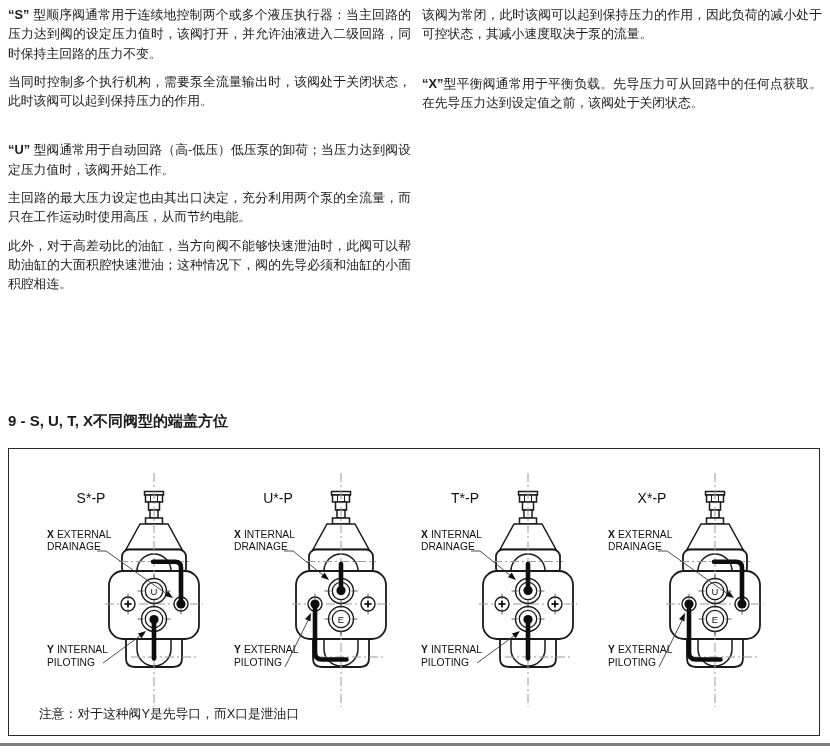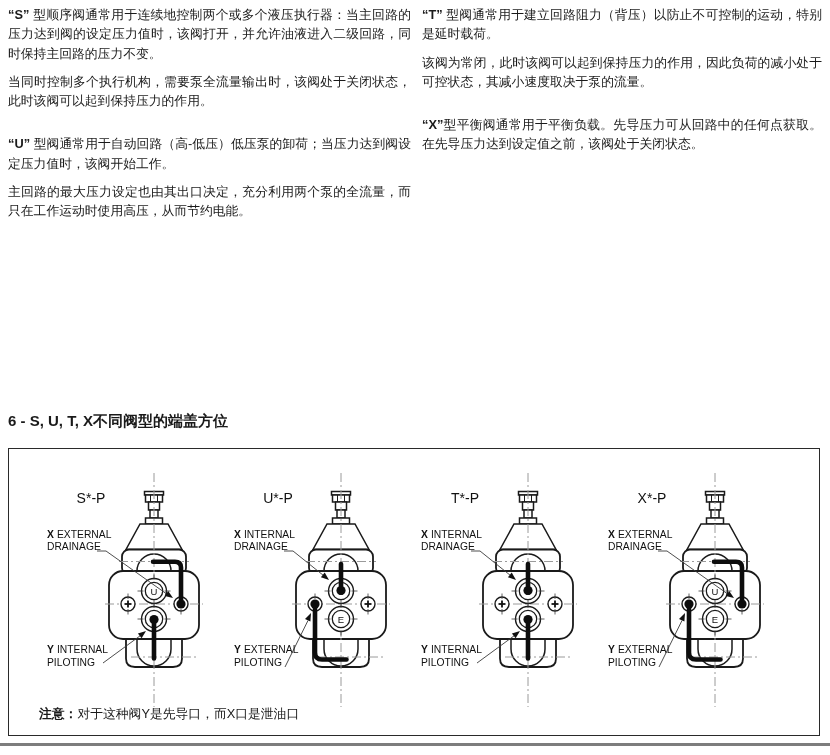--- a/index.html
+++ b/index.html
@@ -2,30 +2,30 @@
 <html><head>
 <meta charset="utf-8">
 <style>
   html,body{margin:0;padding:0;background:#fff;}
   .page{position:relative;width:830px;height:755px;background:#fff;overflow:hidden;
         font-family:"Liberation Sans","DejaVu Sans",sans-serif;color:#1a1a1a;}
   .col{position:absolute;top:5px;}
   .col-left{left:8px;width:403px;}
   .col-right{left:422px;width:400px;}
   .col p{margin:0 0 9px 0;font-size:12.8px;line-height:19.3px;text-align:justify;}
-  .col p.gap{margin-top:24px;}
+  .col p.gap{margin-top:30px;}
   .col p strong{font-weight:bold;}
   .sec-heading{position:absolute;left:8px;top:412px;font-size:15px;font-weight:bold;}
   .diagram-box{position:absolute;left:8px;top:448px;width:812px;height:288px;
                border:1.2px solid #2a2a2a;box-sizing:border-box;}
   .valve-cell{position:absolute;top:12px;width:190px;height:250px;}
   .vc0{left:10px;} .vc1{left:197px;} .vc2{left:384px;} .vc3{left:571px;}
   .valve-cell svg{width:190px;height:250px;display:block;}
   .note{position:absolute;left:30px;top:257px;font-size:12.8px;}
-  .note b{font-weight:bold;}
+  .note b{font-weight:normal;}
   .footer-line{position:absolute;left:0;top:743px;width:830px;height:2.5px;background:#7d7d7d;}
   
   .ol{fill:#fff;stroke:#1a1a1a;stroke-width:1.5;}
   .ol2{fill:#fff;stroke:#1a1a1a;stroke-width:1.8;}
   .thin{stroke:#1a1a1a;stroke-width:1;fill:none;}
   .cl{stroke:#9a9a9a;stroke-width:1;fill:none;stroke-dasharray:9 3 2 3;}
   .pipe{stroke:#0d0d0d;stroke-width:4.6;fill:none;stroke-linecap:round;stroke-linejoin:round;}
   .dot{fill:#0d0d0d;stroke:none;}
   .ring{fill:#fff;stroke:#1a1a1a;stroke-width:1.4;}
   .ring2{fill:none;stroke:#1a1a1a;stroke-width:1.3;}
@@ -42,29 +42,29 @@
 </head>
 <body>
 
 <div class="page">
 
   <div class="col col-left">
     <p><strong>“S”</strong><span> 型顺序阀通常用于连续地控制两个或多个液压执行器：当主回路的压力达到阀的设定压力值时，该阀打开，并允许油液进入二级回路，同时保持主回路的压力不变。</span></p>
     <p><span>当同时控制多个执行机构，需要泵全流量输出时，该阀处于关闭状态，此时该阀可以起到保持压力的作用。</span></p>
     <p class="gap"><strong>“U”</strong><span> 型阀通常用于自动回路（高-低压）低压泵的卸荷；当压力达到阀设定压力值时，该阀开始工作。</span></p>
     <p><span>主回路的最大压力设定也由其出口决定，充分利用两个泵的全流量，而只在工作运动时使用高压，从而节约电能。</span></p>
+    <p><span>此外，对于高差动比的油缸，当方向阀不能够快速泄油时，此阀可以帮助油缸的大面积腔快速泄油；这种情况下，阀的先导必须和油缸的小面积腔相连。</span></p>
   </div>
 
   <div class="col col-right">
-    <p><strong>“T”</strong><span> 型阀通常用于建立回路阻力（背压）以防止不可控制的运动，特别是延时载荷。</span></p>
     <p><span>该阀为常闭，此时该阀可以起到保持压力的作用，因此负荷的减小处于可控状态，其减小速度取决于泵的流量。</span></p>
     <p class="gap"><strong>“X”</strong><span>型平衡阀通常用于平衡负载。先导压力可从回路中的任何点获取。在先导压力达到设定值之前，该阀处于关闭状态。</span></p>
   </div>
 
-  <div class="sec-heading">6 - S, U, T, X不同阀型的端盖方位</div>
+  <div class="sec-heading">9 - S, U, T, X不同阀型的端盖方位</div>
 
   <div class="diagram-box">
 
     <div class="valve-cell vc0">
       <svg viewBox="0 0 190 250">
         <g>
           <rect class="ol" x="125.5" y="30.5" width="19" height="3.5"></rect>
           <rect class="ol" x="126.5" y="34" width="17" height="7"></rect>
           <line class="thin" x1="131.5" y1="34" x2="131.5" y2="41"></line>
             <line class="thin" x1="138.5" y1="34" x2="138.5" y2="41"></line>

